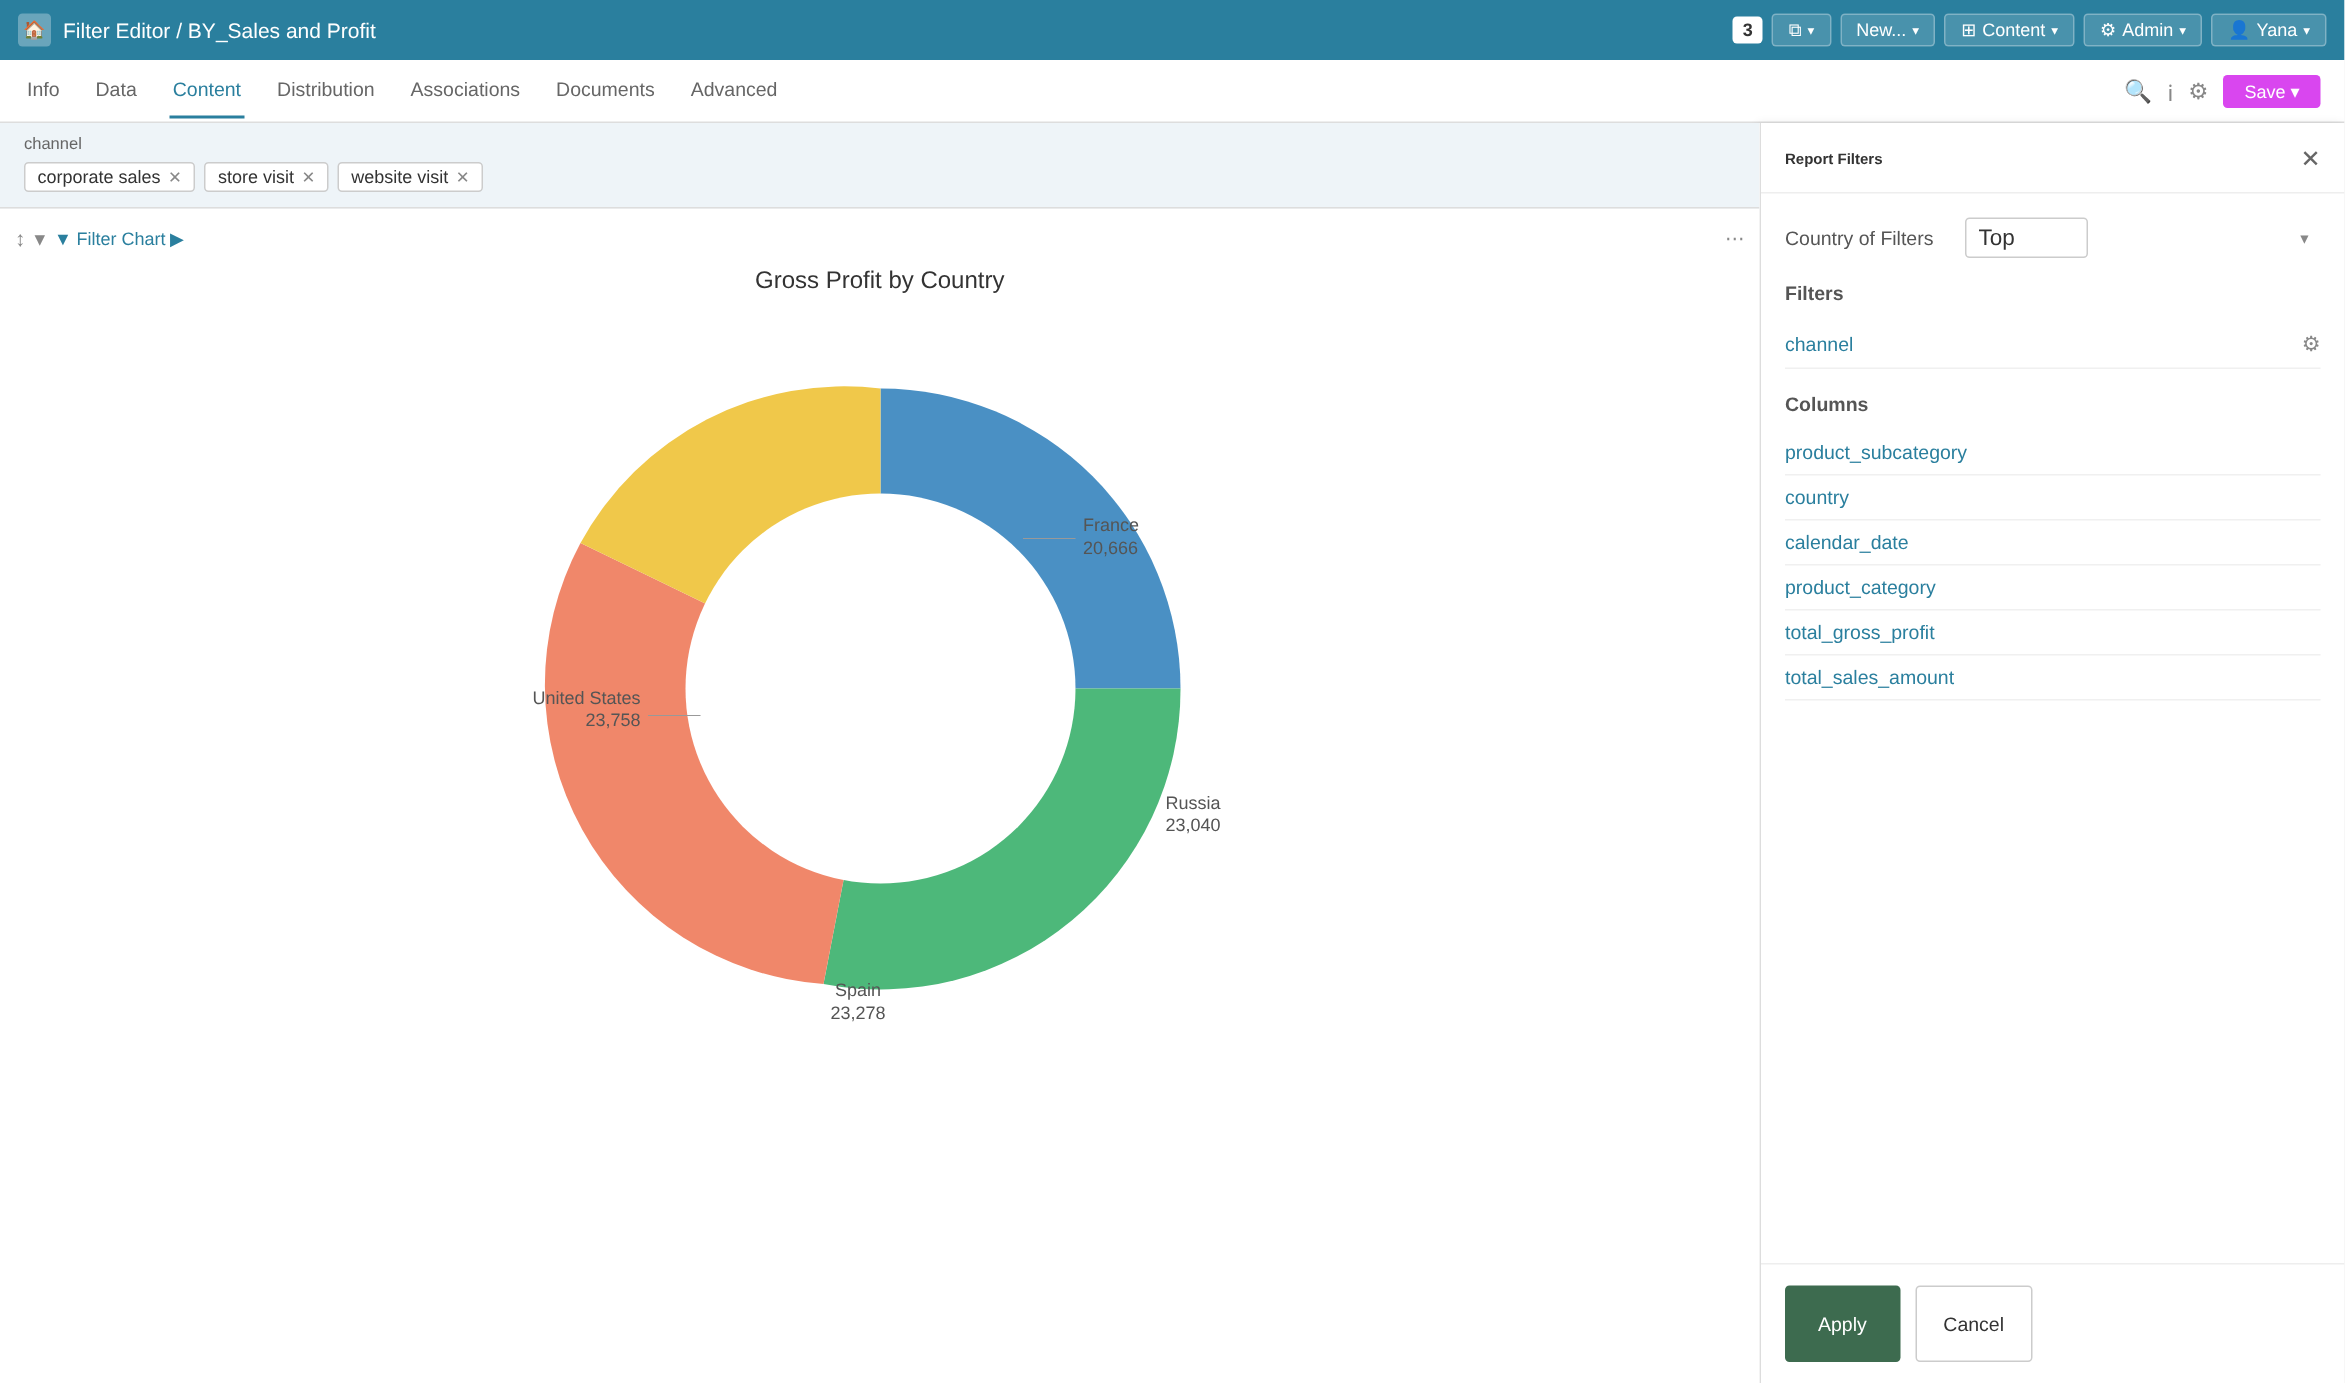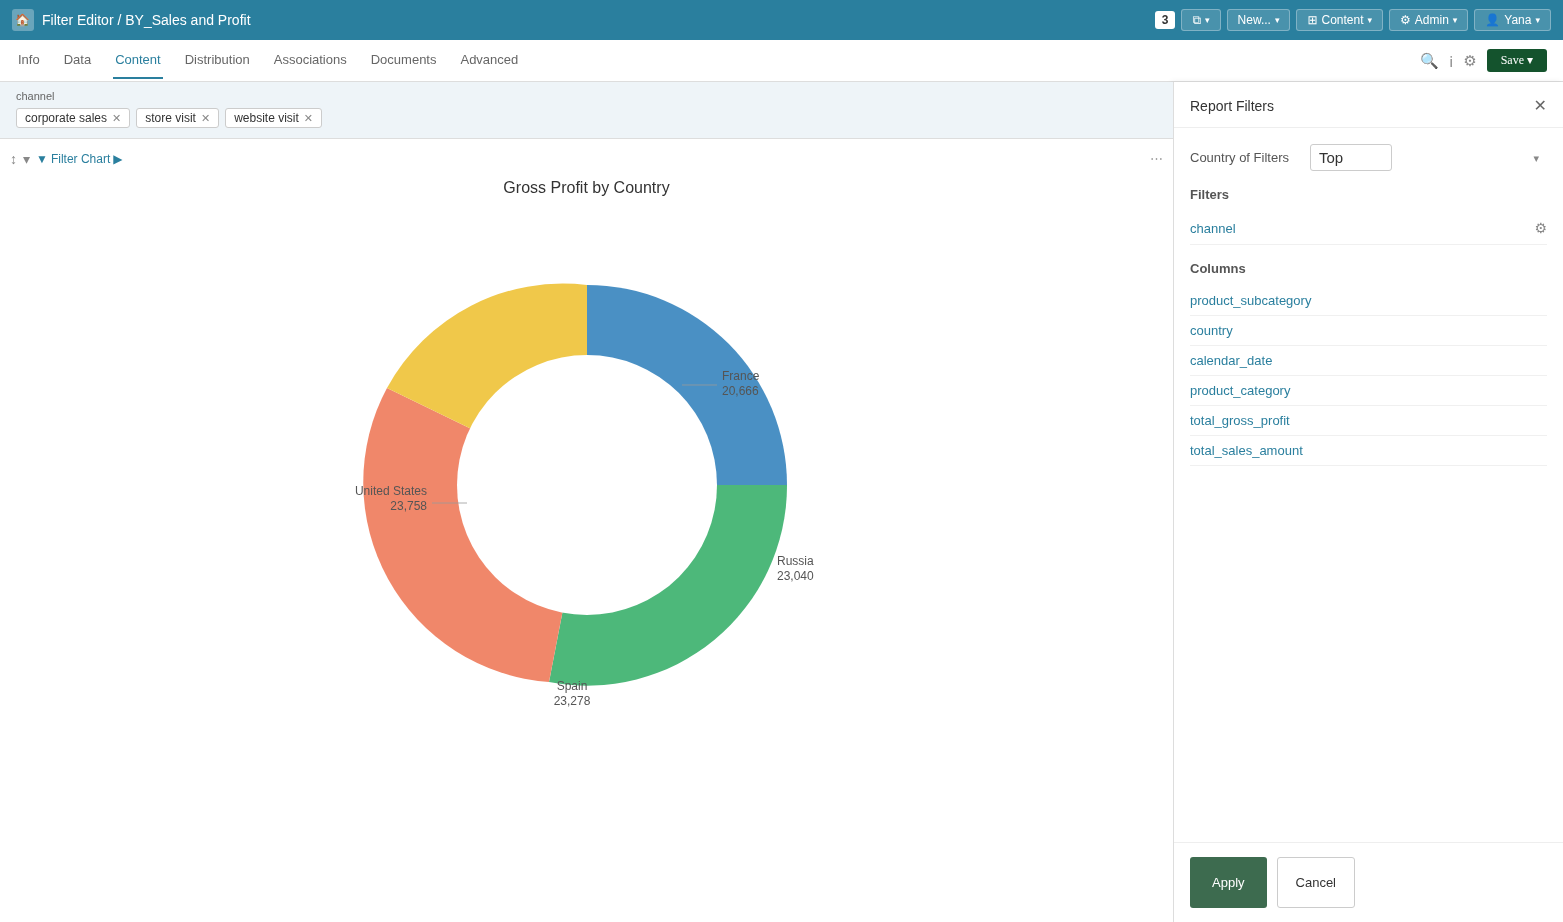--- a/index.html
+++ b/index.html
@@ -84,28 +84,27 @@
       display: flex;
       gap: 10px;
       align-items: center;
     }
     .tab-icon-btn {
       color: #888;
       cursor: pointer;
       font-size: 15px;
     }
     .save-btn {
-      background: #14532d;
+      background: #d946ef;
       color: white;
       border: none;
       border-radius: 3px;
       padding: 4px 14px;
       font-size: 12px;
       cursor: pointer;
-      font-family: Liberation Serif, serif;
     }
 
     
     .main-layout {
       display: flex;
       height: calc(922px - 40px - 42px);
     }
 
     
     .content-area {
@@ -183,21 +182,21 @@
     .chart-more-btn {
       position: absolute;
       top: 12px;
       right: 10px;
       color: #888;
       cursor: pointer;
     }
     .chart-title {
       font-size: 16px;
       color: #333;
-      margin-bottom: 28px;
+      margin-bottom: 2px;
       margin-top: 30px;
     }
 
     
     .donut-wrapper {
       position: relative;
       width: 520px;
       height: 520px;
     }
     .donut-wrapper svg {
@@ -215,22 +214,22 @@
       box-shadow: -2px 0 6px rgba(0,0,0,0.08);
     }
     .panel-header {
       display: flex;
       align-items: center;
       justify-content: space-between;
       padding: 14px 16px 12px;
       border-bottom: 1px solid #eee;
     }
     .panel-title {
-      font-size: 14px;
-      font-weight: 400;
+      font-size: 10px;
+      font-weight: 700;
       color: #333;
     }
     .panel-close {
       cursor: pointer;
       font-size: 16px;
       color: #666;
     }
     .panel-body {
       flex: 1;
       padding: 16px;

